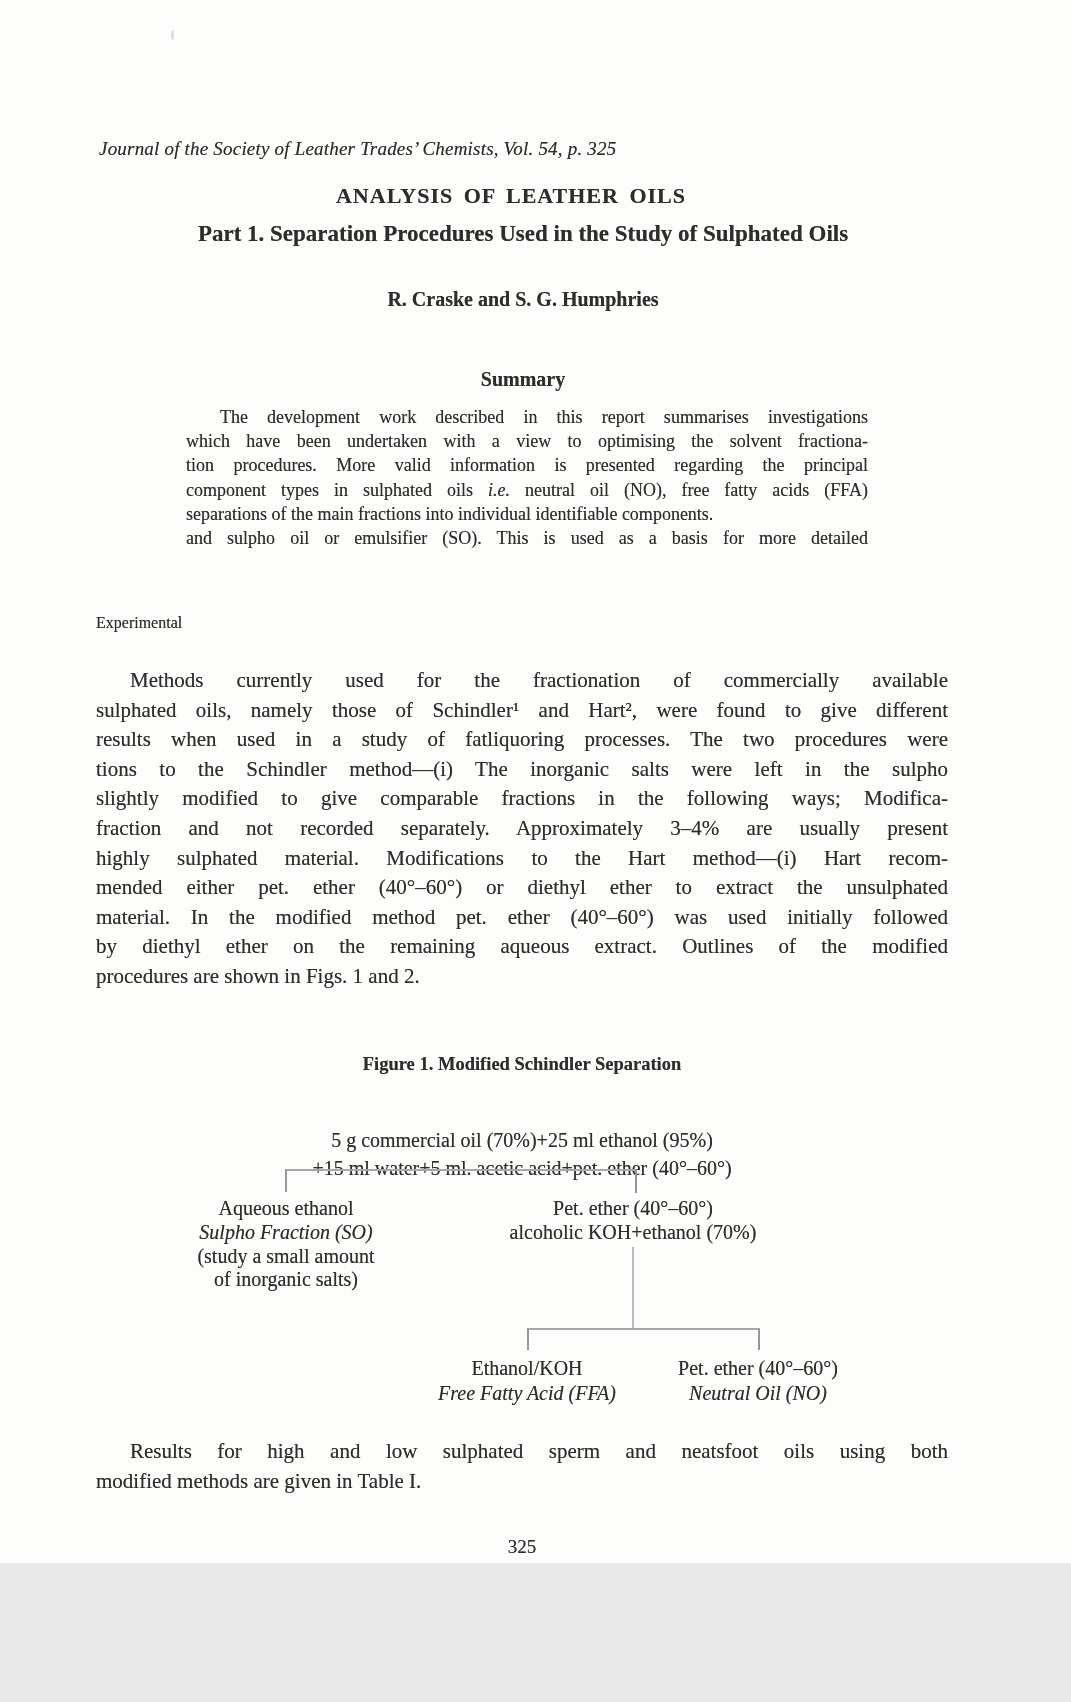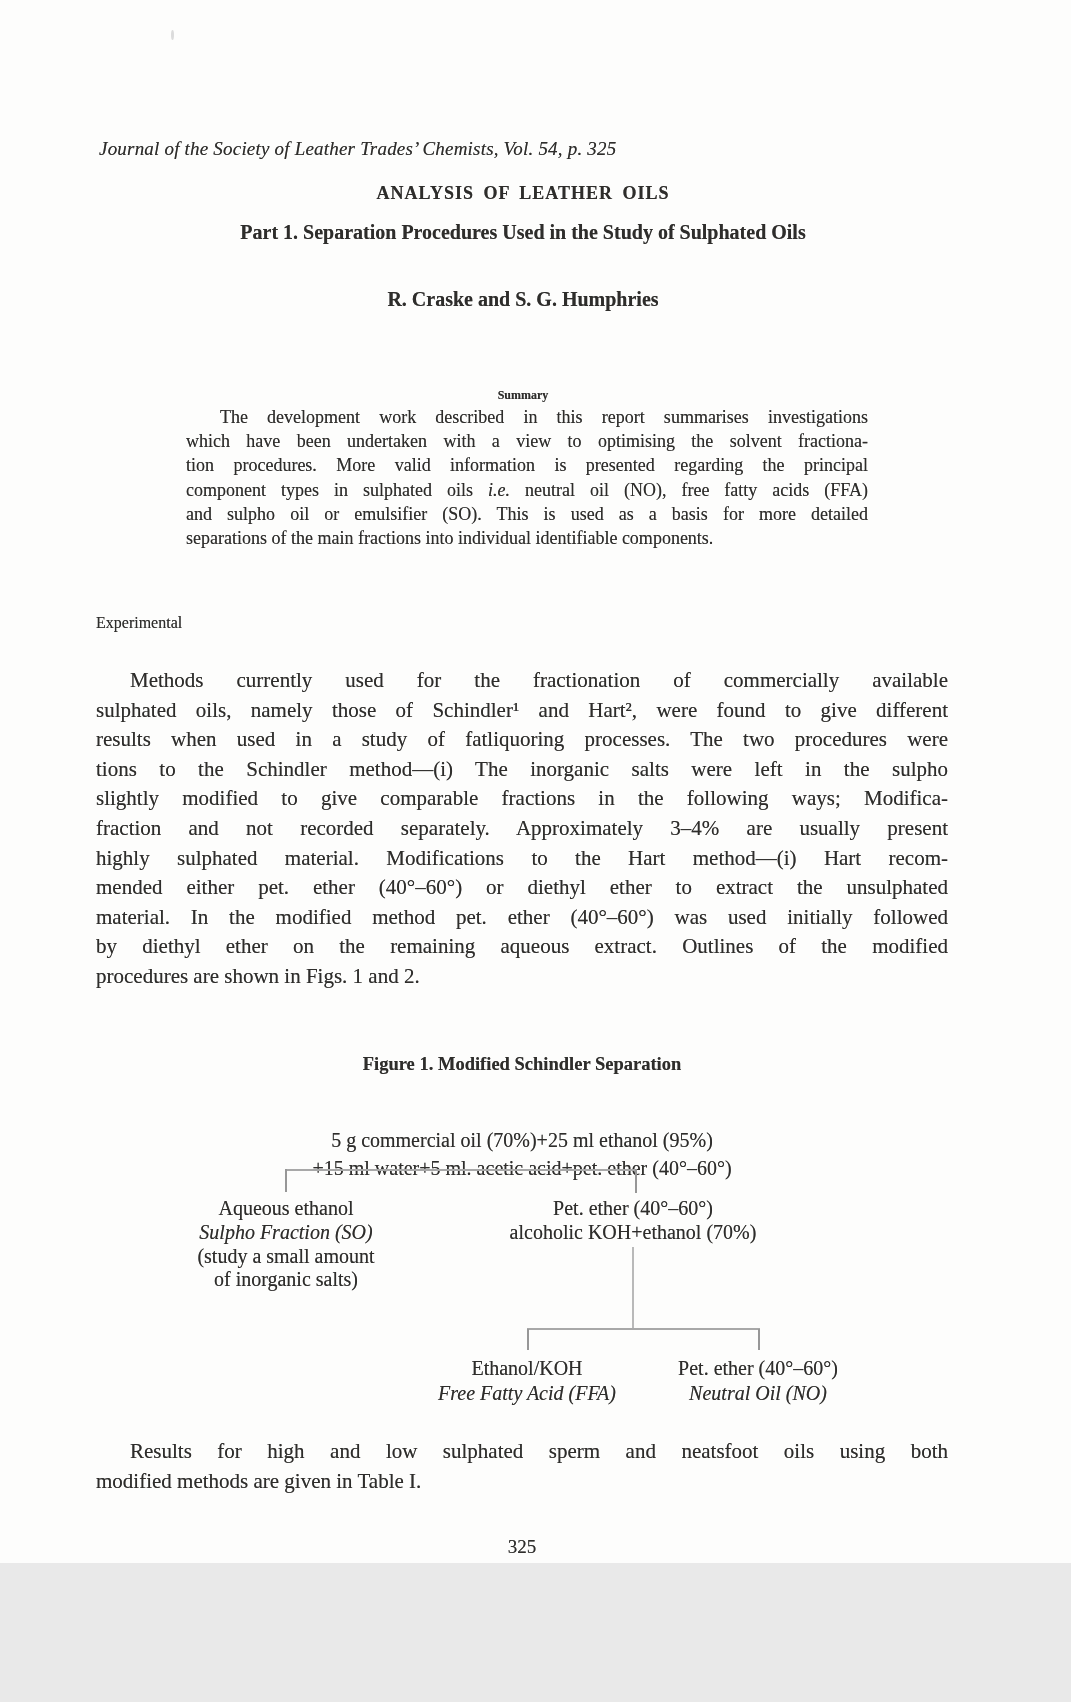--- a/index.html
+++ b/index.html
@@ -8,24 +8,24 @@
     width:1071px; height:1563px;
     margin:0 auto;
     background:#fdfdfc;
     font-family:"Liberation Serif","DejaVu Serif",serif;
     color:#2e2d2b;
     overflow:hidden;
     text-shadow:0 0 .45px rgba(40,40,40,.55);
   }
   .abs { position:absolute; }
   .journal-ref { left:99px; top:138px; font-style:italic; font-size:19px; letter-spacing:.2px; }
-  .title    { left:96px; top:183px; width:854px; text-align:center; font-weight:bold; font-size:18px; letter-spacing:1px; word-spacing:4px; }
-  .subtitle { left:96px; top:221px; width:854px; text-align:center; font-weight:bold; font-size:20px; }
+  .title    { left:84px; top:183px; width:854px; text-align:center; font-weight:bold; font-size:22px; letter-spacing:1px; word-spacing:4px; }
+  .subtitle { left:96px; top:221px; width:854px; text-align:center; font-weight:bold; font-size:23px; }
   .authors  { left:96px; top:288px; width:854px; text-align:center; font-weight:bold; font-size:20px; }
-  .summary-h{ left:96px; top:388px; width:854px; text-align:center; font-weight:bold; font-size:12px; }
+  .summary-h{ left:96px; top:368px; width:854px; text-align:center; font-weight:bold; font-size:20px; }
   .summary-p{ left:186px; top:405px; width:682px; font-size:18px; line-height:24.2px; }
   .exp-h    { left:96px; top:614px; width:854px; text-align:left; font-weight:normal; font-size:16px; }
   .body-p   { left:96px; top:666px; width:852px; font-size:21px; line-height:29.6px; }
   .results-p{ left:96px; top:1436px; width:852px; font-size:21px; line-height:30px; }
   .page-num { left:96px; top:1536px; width:852px; text-align:center; font-size:19px; }
 
   .jline { text-align:justify; text-align-last:justify; white-space:normal; }
   .jline.end { text-align-last:left; }
   .indent { padding-left:34px; }
   .it { font-style:italic; }
@@ -63,22 +63,22 @@
   <div class="abs subtitle">Part 1. Separation Procedures Used in the Study of Sulphated Oils</div>
   <div class="abs authors">R. Craske and S. G. Humphries</div>
 
   <div class="abs summary-h">Summary</div>
 
   <div class="abs summary-p">
     <div class="jline indent">The development work described in this report summarises investigations</div>
     <div class="jline">which have been undertaken with a view to optimising the solvent fractiona-</div>
     <div class="jline">tion procedures. More valid information is presented regarding the principal</div>
     <div class="jline"><span>component types in sulphated oils </span><span class="it">i.e.</span><span> neutral oil (NO), free fatty acids (FFA)</span></div>
+    <div class="jline end">separations of the main fractions into individual identifiable components.</div>
     <div class="jline">and sulpho oil or emulsifier (SO). This is used as a basis for more detailed</div>
-    <div class="jline end">separations of the main fractions into individual identifiable components.</div>
   </div>
 
   <div class="abs exp-h">Experimental</div>
 
   <div class="abs body-p">
     <div class="jline indent">Methods currently used for the fractionation of commercially available</div>
     <div class="jline">sulphated oils, namely those of Schindler¹ and Hart², were found to give different</div>
     <div class="jline">results when used in a study of fatliquoring processes. The two procedures were</div>
     <div class="jline">tions to the Schindler method—(i) The inorganic salts were left in the sulpho</div>
     <div class="jline">slightly modified to give comparable fractions in the following ways; Modifica-</div>

